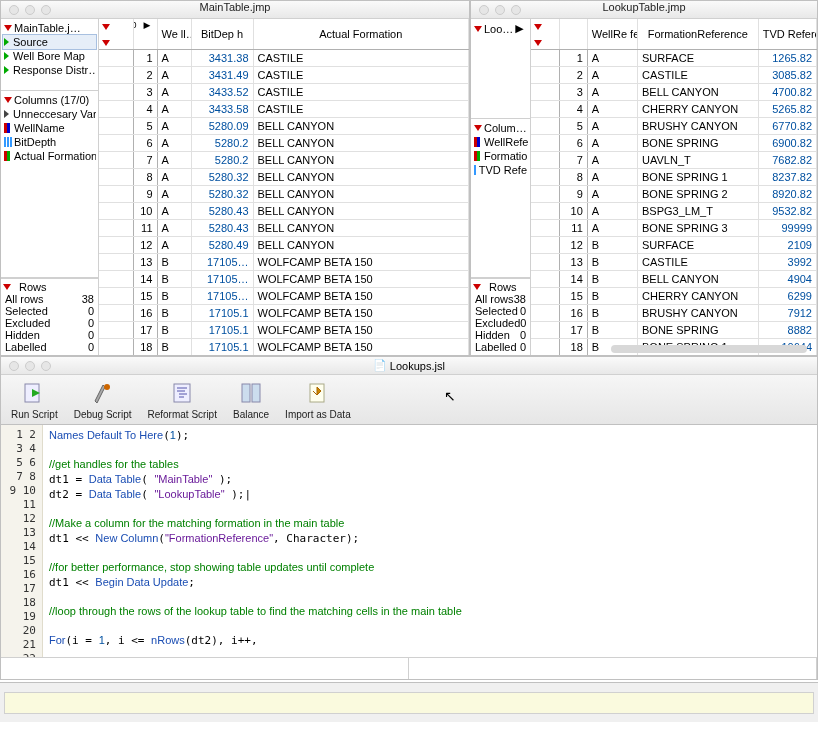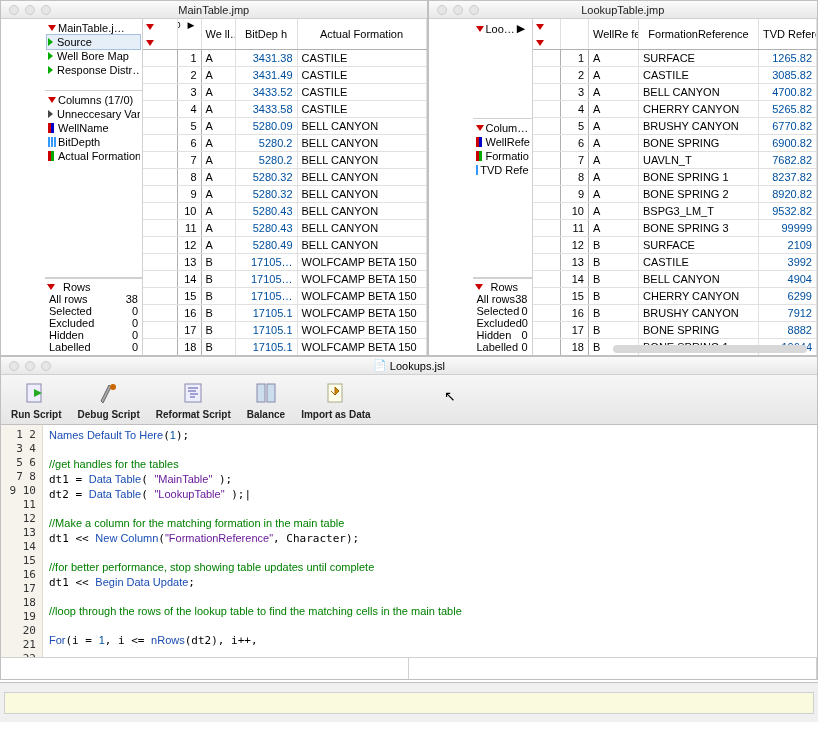--- a/index.html
+++ b/index.html
@@ -1,29 +1,29 @@
 <!DOCTYPE html>
 <html><head>
 <meta charset="utf-8">
 <style>
 * { box-sizing: border-box; margin: 0; padding: 0; font-family: Arial, Helvetica, sans-serif; }
 body { background: #fff; width: 818px; height: 736px; overflow: hidden; font-size: 11px; color: #000; position: relative; }
 
 .traffic { display: flex; gap: 6px; align-items: center; padding: 4px 8px; }
 .tlight { width: 10px; height: 10px; border-radius: 50%; background: #e6e6e6; border: 1px solid #ccc; }
 
-.titlebar { height: 18px; background: linear-gradient(#fafafa, #e8e8e8); display: flex; align-items: center; position: relative; border-bottom: 1px solid #d0d0d0;}
+.titlebar { height: 18px; background: linear-gradient(#fafafa, #e8e8e8); display: flex; align-items: flex-start; position: relative; border-bottom: 1px solid #d0d0d0;}
 .titlebar .title { position: absolute; left: 50%; transform: translateX(-50%); font-size: 11px; color: #222; }
 
 .top { display: flex; height: 356px; }
 .pane { border: 1px solid #c0c0c0; display: flex; flex-direction: column; }
 .pane-left { width: 470px; }
 .pane-right { flex: 1; }
 
-.pane-body { display: flex; flex: 1; overflow: hidden; padding-left: 44px; }
+.pane-body { display: flex; flex: 1; overflow: hidden; }
 .sidepanel { width: 98px; border-right: 1px solid #d0d0d0; display: flex; flex-direction: column; font-size: 11px; overflow:hidden;}
 .sidepanel-r { width: 60px; }
 .sp-sec { border-bottom: 1px solid #d0d0d0; padding: 2px 2px; overflow: hidden;}
 .sp-row { white-space: nowrap; overflow: hidden; text-overflow: ellipsis; padding: 1px 1px; display:flex; align-items:center; gap:2px;}
 .sp-row.sel { background: #e6eef8; outline: 1px solid #a8c0e0; }
 .tri { display:inline-block; width:0;height:0;border-top:4px solid transparent;border-bottom:4px solid transparent;border-left:5px solid #444; margin-right:2px;}
 .tri-red { display:inline-block; width:0;height:0;border-left:4px solid transparent;border-right:4px solid transparent;border-top:6px solid #c00; }
 .colmark { display:inline-block;width:8px;height:8px;border:1px solid #888;margin-right:2px;}
 .colmark.bar { width:6px;height:10px;border-left:3px solid #c00;border-right:3px solid #00c;border-top:none;border-bottom:none;}
 .colmark.bar2 { width:6px;height:10px;border-left:3px solid #c00;border-right:3px solid #0a0;border-top:none;border-bottom:none;}
@@ -42,21 +42,21 @@
 .cornercell{border-right:1px solid #b0b0b0;border-bottom:1px solid #b0b0b0;position:relative;}
 .cornercell .v{position:absolute;top:1px;left:3px;}
 .cornercell .v2{position:absolute;bottom:1px;left:3px;}
 .cornercell .arr{position:absolute;top:1px;right:6px;font-size:9px;}
 .cornercell .rt{position:absolute;top:1px;right:20px;font-size:9px;}
 
 .scriptwin { border: 1px solid #c0c0c0; height: 324px; display:flex; flex-direction:column;}
 .script-tlb { height:18px; background: linear-gradient(#fafafa,#e8e8e8); display:flex;align-items:center;position:relative;border-bottom:1px solid #d0d0d0;}
 .script-tlb .ctr{position:absolute;left:50%;transform:translateX(-50%);display:flex;align-items:center;gap:3px;font-size:11px;}
 .toolbar { height: 50px; background: linear-gradient(#f6f6f6,#e6e6e6); display:flex; align-items:center; padding: 2px 6px; gap: 8px; border-bottom:1px solid #c0c0c0;}
-.tbtn { display:flex; flex-direction:column; align-items:center; gap:2px; font-size:10px; color:#222; padding:2px 4px; cursor:pointer;font-weight:bold;}
+.tbtn { display:flex; flex-direction:column; align-items:center; gap:2px; font-size:10px; color:#222; padding:2px 4px; cursor:pointer;}
 .tbtn .ico { width:28px; height:28px; display:flex;align-items:center;justify-content:center; }
 .tbtn .ico svg{width:24px;height:24px;}
 
 .editor { flex:1; display:flex; overflow:hidden; background:#fff;}
 .gutter { width:42px; background:#f5f3ec; text-align:right; padding:3px 6px 3px 2px; font-family: Menlo,Consolas,monospace; font-size:11px; color:#333; border-right:1px solid #e0dccc; line-height:14px;}
 .code { flex:1; padding:3px 6px; font-family: Menlo,Consolas,monospace; font-size:11px; line-height:14px; white-space:pre;}
 .kw{color:#1a4db3;} .cm{color:#008000;} .str{color:#6a1b9a;} .num{color:#0050a0;}
 .editor-footer{height:22px;border-top:1px solid #d0d0d0;display:flex;}
 .editor-footer .seg{flex:1;border-right:1px solid #d0d0d0;background:#fff;}
 

